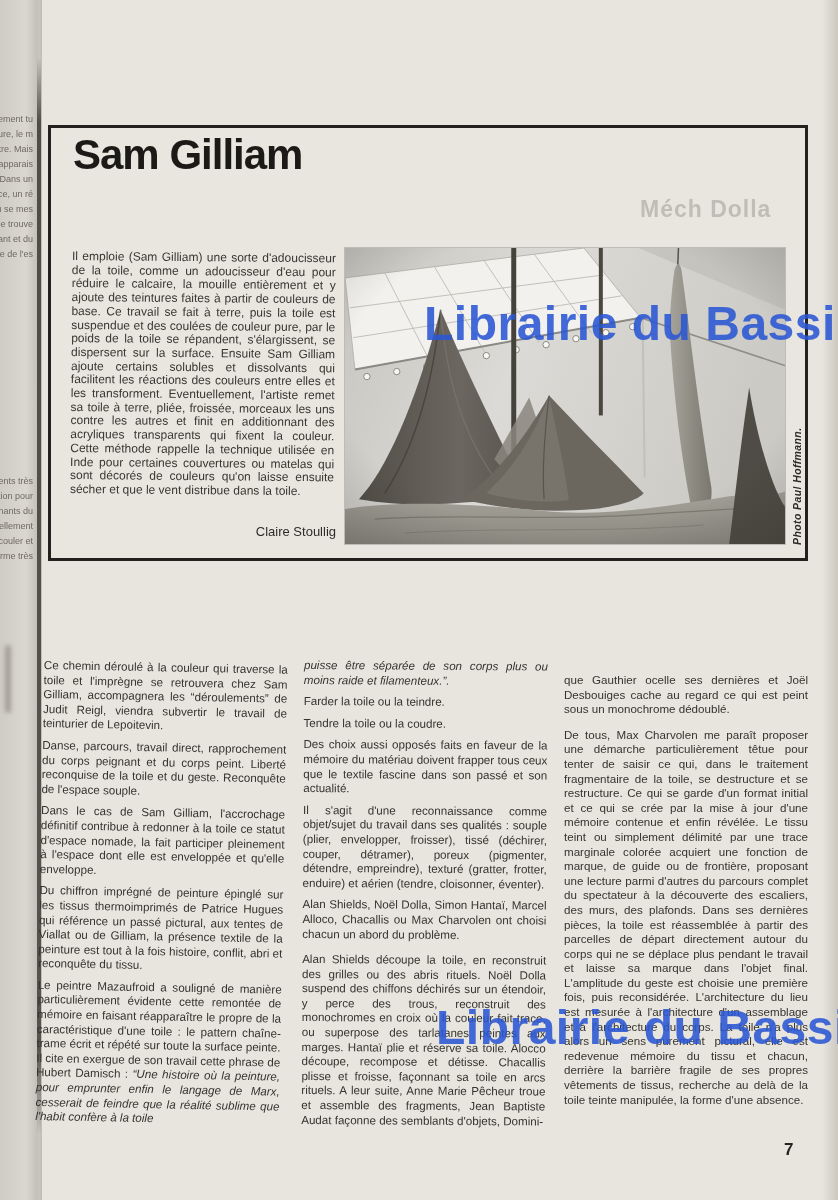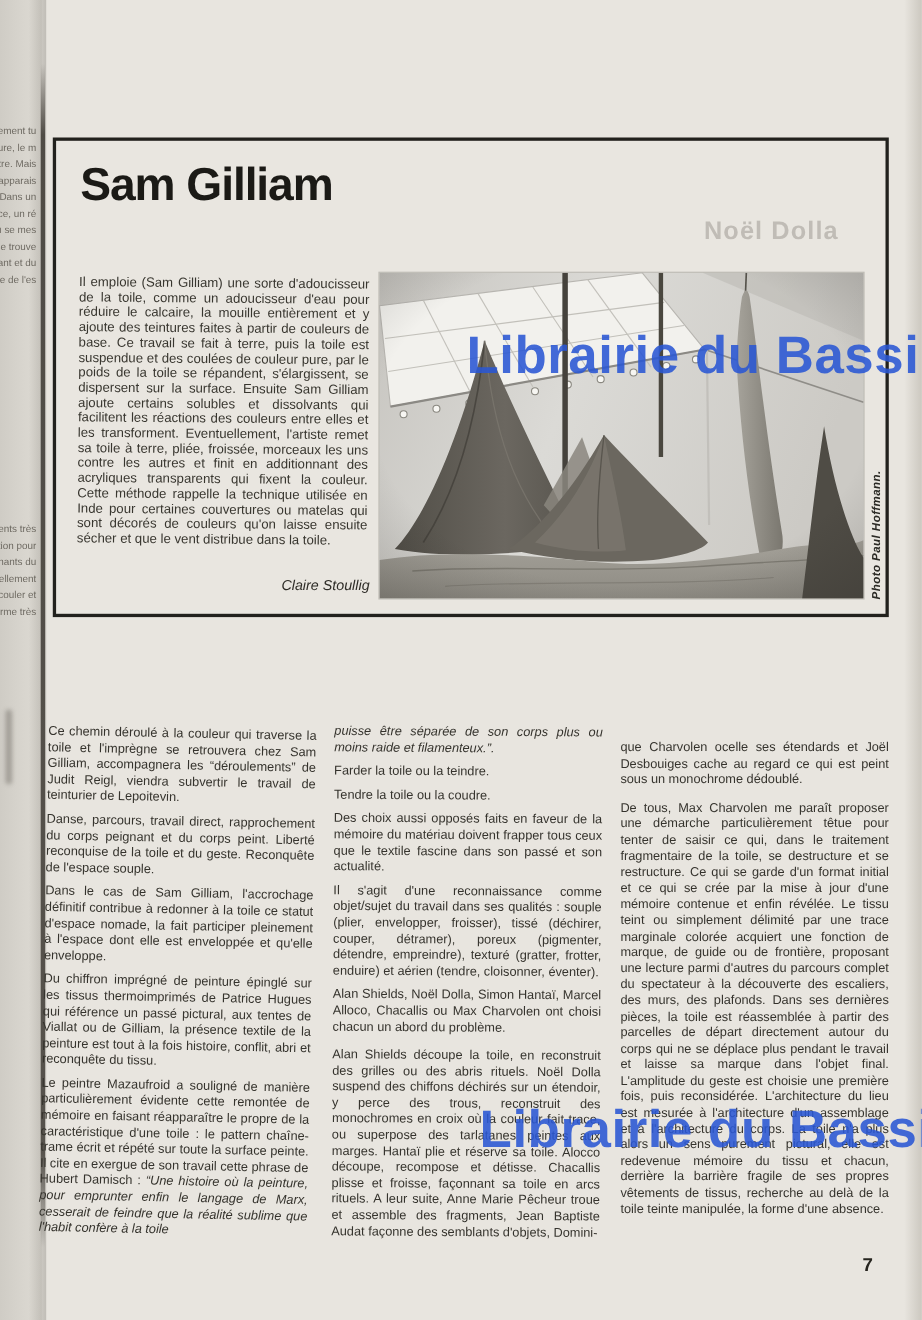--- a/index.html
+++ b/index.html
@@ -19,30 +19,30 @@
     font-size:9px;line-height:15px;color:#6e6a62;}
   .frag-cluster div{white-space:nowrap;direction:rtl;}
   .spine-smudge{position:absolute;left:5px;top:645px;width:6px;height:68px;
     background:rgba(92,88,80,.4);filter:blur(2px);border-radius:3px;}
   .right-edge{position:absolute;right:0;top:0;width:16px;height:1200px;
     background:linear-gradient(270deg,#ccc8c0,rgba(204,200,192,0));}
 
   
   .gilliam-box{position:absolute;left:48px;top:125px;width:754px;height:430px;
     border:3px solid #22211d;background:#e9e6e0;}
-  .sam-title{position:absolute;left:22px;top:17px;margin:0;
+  .sam-title{position:absolute;left:22px;top:4px;margin:0;
     font-size:42px;font-weight:bold;letter-spacing:-1px;color:#1b1a16;line-height:1.1;}
   .ghost-title{position:absolute;left:589px;top:68px;margin:0;
     font-size:23px;font-weight:bold;letter-spacing:1px;
     color:rgba(125,121,112,.38);}
   .intro{position:absolute;left:21px;top:122px;width:264px;margin:0;
     font-size:12px;line-height:13.7px;text-align:justify;color:#38362f;
     transform:rotate(.5deg);transform-origin:top left;}
   .byline{position:absolute;left:21px;top:396px;width:264px;margin:0;
-    text-align:right;font-size:13px;color:#2e2c27;font-style:italic;}
+    text-align:right;font-size:13px;color:#2e2c27;}
   .photo-wrap{position:absolute;left:294px;top:120px;width:440px;height:296px;
     background:#d4d2ce;outline:1px solid rgba(60,58,52,.25);}
   .photo-wrap svg{display:block;width:100%;height:100%;}
   .photo-credit{position:absolute;left:740px;top:239px;height:178px;margin:0;
     writing-mode:vertical-rl;transform:rotate(180deg);
     font-size:10.5px;font-style:italic;font-weight:bold;color:#2b2a25;letter-spacing:.4px;}
 
   
   .espace-title{position:absolute;left:44px;top:610px;width:766px;margin:0;
     text-align:center;font-size:37px;font-weight:bold;letter-spacing:-.5px;color:#191813;}
@@ -90,21 +90,21 @@
     <div>se à couler et</div>
     <div>la forme très</div>
   </div>
   <div class="spine-smudge"></div>
   <div class="gutter-shade"></div>
   <div class="gutter-line"></div>
   <div class="right-edge"></div>
 
   <section class="gilliam-box">
     <h1 class="sam-title">Sam Gilliam</h1>
-    <div class="ghost-title">Noël Dolla</div>
+    <div class="ghost-title">Méch Dolla</div>
     <p class="intro">Il emploie (Sam Gilliam) une sorte d'adoucisseur de la toile, comme un adoucisseur d'eau pour réduire le calcaire, la mouille entièrement et y ajoute des teintures faites à partir de couleurs de base. Ce travail se fait à terre, puis la toile est suspendue et des coulées de couleur pure, par le poids de la toile se répandent, s'élargissent, se dispersent sur la surface. Ensuite Sam Gilliam ajoute certains solubles et dissolvants qui facilitent les réactions des couleurs entre elles et les transforment. Eventuellement, l'artiste remet sa toile à terre, pliée, froissée, morceaux les uns contre les autres et finit en additionnant des acryliques transparents qui fixent la couleur. Cette méthode rappelle la technique utilisée en Inde pour certaines couvertures ou matelas qui sont décorés de couleurs qu'on laisse ensuite sécher et que le vent distribue dans la toile.</p>
     <p class="byline">Claire Stoullig</p>
 
     <div class="photo-wrap">
       <svg viewBox="0 0 442 297" preserveAspectRatio="none">
         <defs>
           <linearGradient id="wallG" x1="0" y1="0" x2="1" y2="0.25">
             <stop offset="0" stop-color="#c7c5c0"></stop>
             <stop offset="0.45" stop-color="#dbdad6"></stop>
             <stop offset="1" stop-color="#cccac5"></stop>
@@ -198,21 +198,21 @@
     <div class="col col2">
       <p class="it">puisse être séparée de son corps plus ou moins raide et filamenteux.”.</p>
       <p>Farder la toile ou la teindre.</p>
       <p>Tendre la toile ou la coudre.</p>
       <p>Des choix aussi opposés faits en faveur de la mémoire du matériau doivent frapper tous ceux que le textile fascine dans son passé et son actualité.</p>
       <p>Il s'agit d'une reconnaissance comme objet/sujet du travail dans ses qualités : souple (plier, envelopper, froisser), tissé (déchirer, couper, détramer), poreux (pigmenter, détendre, empreindre), texturé (gratter, frotter, enduire) et aérien (tendre, cloisonner, éventer).</p>
       <p>Alan Shields, Noël Dolla, Simon Hantaï, Marcel Alloco, Chacallis ou Max Charvolen ont choisi chacun un abord du problème.</p>
       <p class="gap">Alan Shields découpe la toile, en reconstruit des grilles ou des abris rituels. Noël Dolla suspend des chiffons déchirés sur un étendoir, y perce des trous, reconstruit des monochromes en croix où la couleur fait trace, ou superpose des tarlatanes peintes aux marges. Hantaï plie et réserve sa toile. Alocco découpe, recompose et détisse. Chacallis plisse et froisse, façonnant sa toile en arcs rituels. A leur suite, Anne Marie Pêcheur troue et assemble des fragments, Jean Baptiste Audat façonne des semblants d'objets, Domini-</p>
     </div>
     <div class="col col3">
-      <p>que Charvolen ocelle ses étendards et Joël Desbouiges cache au regard ce qui est peint sous un monochrome dédoublé.</p>
+      <p>que Gauthier ocelle ses dernières et Joël Desbouiges cache au regard ce qui est peint sous un monochrome dédoublé.</p>
       <p class="gap">De tous, Max Charvolen me paraît proposer une démarche particulièrement têtue pour tenter de saisir ce qui, dans le traitement fragmentaire de la toile, se destructure et se restructure. Ce qui se garde d'un format initial et ce qui se crée par la mise à jour d'une mémoire contenue et enfin révélée. Le tissu teint ou simplement délimité par une trace marginale colorée acquiert une fonction de marque, de guide ou de frontière, proposant une lecture parmi d'autres du parcours complet du spectateur à la découverte des escaliers, des murs, des plafonds. Dans ses dernières pièces, la toile est réassemblée à partir des parcelles de départ directement autour du corps qui ne se déplace plus pendant le travail et laisse sa marque dans l'objet final. L'amplitude du geste est choisie une première fois, puis reconsidérée. L'architecture du lieu est mesurée à l'architecture d'un assemblage et à l'architecture du corps. La toile n'a plus alors un sens purement pictural, elle est redevenue mémoire du tissu et chacun, derrière la barrière fragile de ses propres vêtements de tissus, recherche au delà de la toile teinte manipulée, la forme d'une absence.</p>
     </div>
   </div>
 
   <p class="page-number">7</p>
 
   <div class="watermark wm-1">Librairie du Bassin</div>
   <div class="watermark wm-2">Librairie du Bassin</div>
 
 </div>

